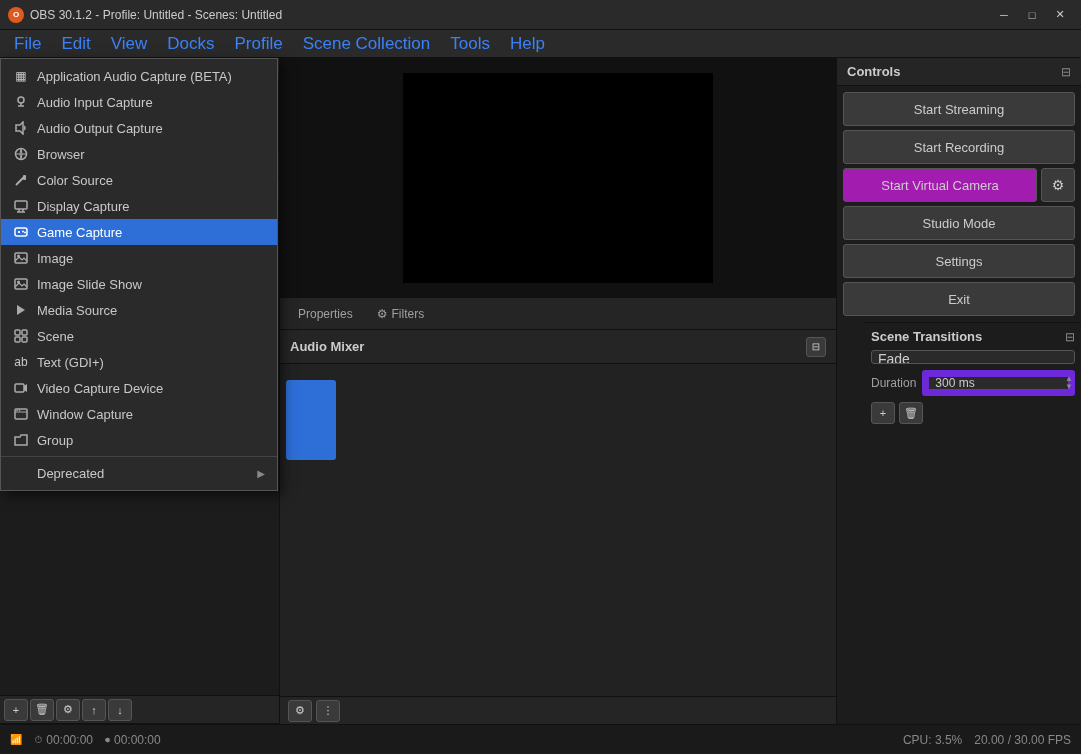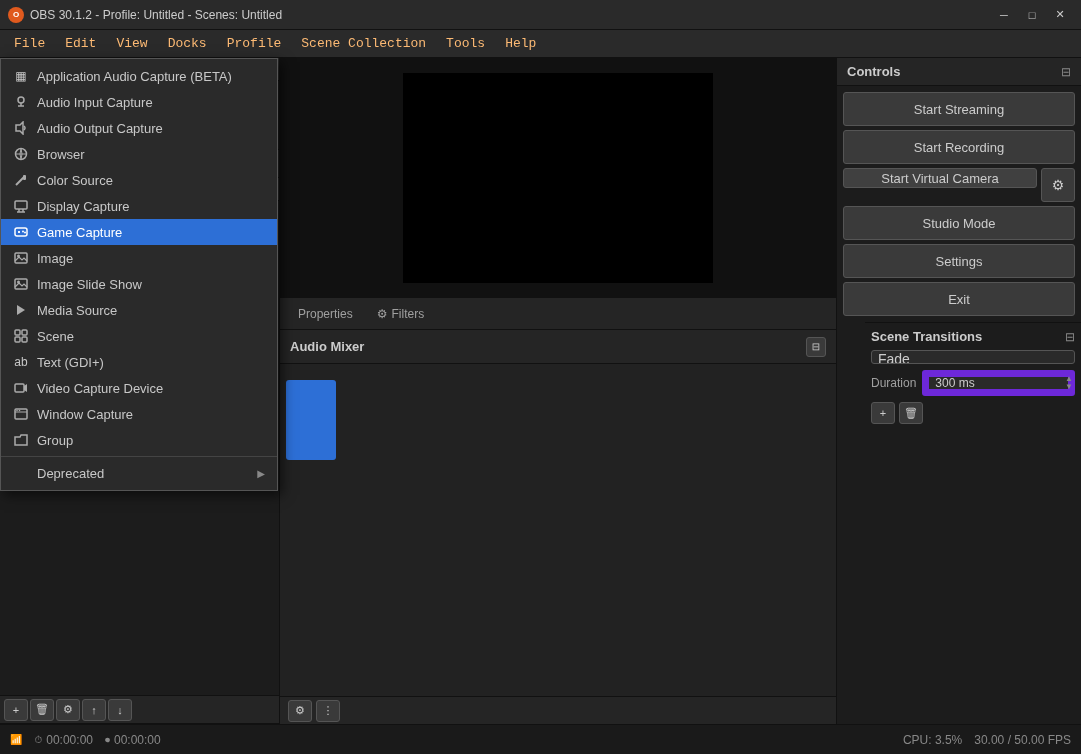--- a/index.html
+++ b/index.html
@@ -58,24 +58,23 @@
       height: 28px;
       background: #2a2a2a;
       display: flex;
       align-items: center;
       padding: 0 4px;
       border-bottom: 1px solid #111;
     }
     .menu-item {
       padding: 3px 10px;
       cursor: pointer;
-      font-size: 13px;
-      color: #fdba74;
-      border-radius: 3px;
-      font-family: Liberation Mono, monospace;
+      font-size: 17px;
+      color: #3b82f6;
+      border-radius: 3px;
     }
 
     
     #main-layout {
       display: flex;
       height: calc(754px - 30px - 28px - 30px);
       
     }
 
     
@@ -263,22 +262,22 @@
       color: #ccc;
       font-size: 13px;
       display: flex; align-items: center; justify-content: center;
     }
 
     .ctrl-btn-row {
       display: flex; gap: 4px;
     }
     .ctrl-btn-main {
       flex: 1;
-      height: 20px;
-      background: #404040;
+      height: 34px;
+      background: #a21caf;
       border: 1px solid #555;
       border-radius: 3px;
       cursor: pointer;
       color: #ccc;
       font-size: 13px;
       display: flex; align-items: center; justify-content: center;
     }
     .ctrl-btn-gear {
       width: 34px;
       height: 34px;
@@ -748,15 +747,15 @@
   </div>
   <div class="status-item">
     <span class="status-icon">⏺</span>
     <span>00:00:00</span>
   </div>
   <div class="status-spacer"></div>
   <div class="status-item">
     <span>CPU: 3.5%</span>
   </div>
   <div class="status-item">
-    <span>30.00 / 50.00 FPS</span>
+    <span>20.00 / 30.00 FPS</span>
   </div>
 </div>
 
 </body></html>

